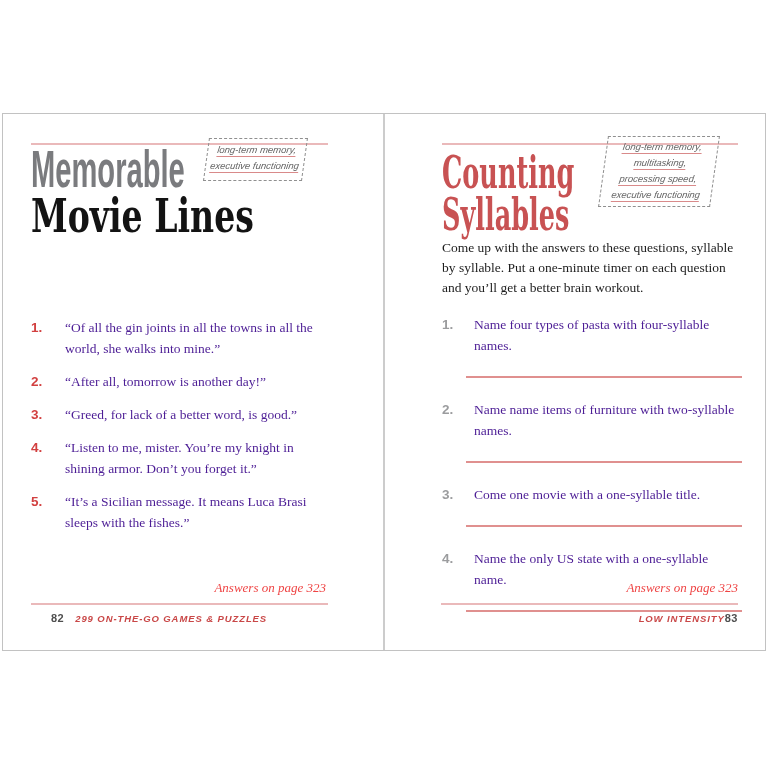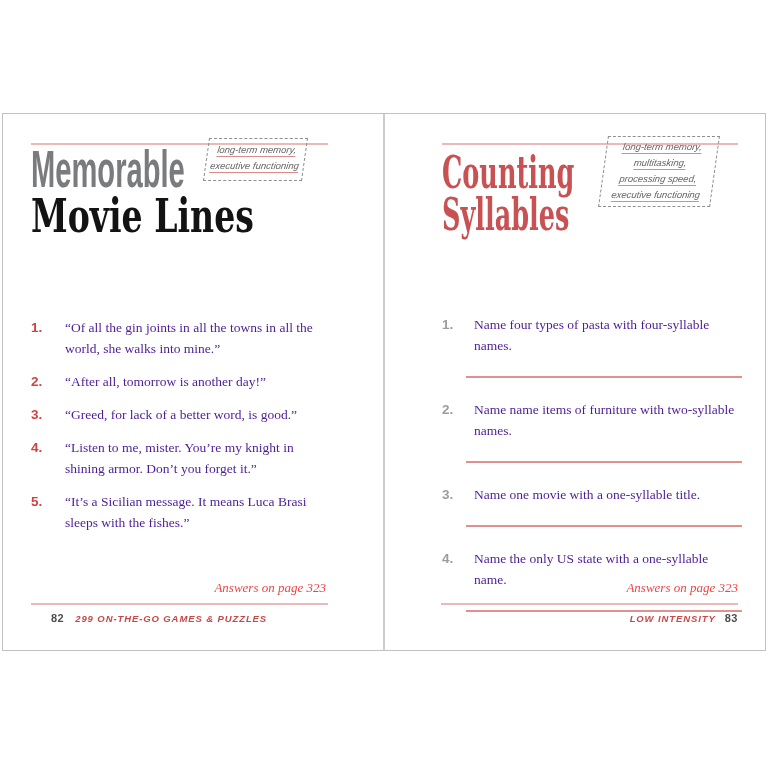--- a/index.html
+++ b/index.html
@@ -53,21 +53,21 @@
   .answers-note{position:absolute;font:italic 13px "Liberation Serif", serif;color:#ef4444;white-space:nowrap;}
   .answers-note.l{right:57px;top:466px;}
   .answers-note.r{right:27px;top:466px;}
 
   .ftr-rule{position:absolute;top:489px;height:2px;background:#eab9ba;}
   .ftr-rule.l{left:28px;width:297px;}
   .ftr-rule.r{left:56px;width:297px;}
 
   .footer{position:absolute;top:498px;display:flex;align-items:baseline;white-space:nowrap;padding-left:20px;}
   .footer.l{left:28px;gap:11px;}
-  .footer.r{right:27px;gap:9px;align-items:center;}
+  .footer.r{right:27px;align-items:center;}
   .pagenum{font:bold 11px "Liberation Sans", sans-serif;color:#4e4e4e;letter-spacing:0.5px;}
   .ftr-label{font:italic bold 9.5px "Liberation Sans", sans-serif;color:#c94747;letter-spacing:0.9px;}
 </style>
 </head>
 <body>
 
 <div class="canvas">
   <div class="spread">
     <div class="gutter"></div>
 
@@ -124,40 +124,41 @@
           <span class="tagline">long-term memory,</span>
           <span class="tagline">multitasking,</span>
           <span class="tagline">processing speed,</span>
           <span class="tagline">executive functioning</span>
         </div>
       </div>
 
       <div class="title-red ln1">Counting</div>
       <div class="title-red ln2">Syllables</div>
 
+      <div class="intro r">Come up with the answers to these questions, syllable by syllable. Put a one-minute timer on each question and you’ll get a better brain workout.</div>
 
       <div class="list r">
         <div class="qa">
           <div class="item">
             <span class="num">1.</span>
             <span class="txt">Name four types of pasta with four-syllable names.</span>
           </div>
           <div class="answer-line"></div>
         </div>
         <div class="qa">
           <div class="item">
             <span class="num">2.</span>
             <span class="txt">Name name items of furniture with two-syllable names.</span>
           </div>
           <div class="answer-line"></div>
         </div>
         <div class="qa">
           <div class="item">
             <span class="num">3.</span>
-            <span class="txt">Name one movie with a one-syllable title.</span>
+            <span class="txt">Come one movie with a one-syllable title.</span>
           </div>
           <div class="answer-line"></div>
         </div>
         <div class="qa">
           <div class="item">
             <span class="num">4.</span>
             <span class="txt">Name the only US state with a one-syllable name.</span>
           </div>
           <div class="answer-line"></div>
         </div>

